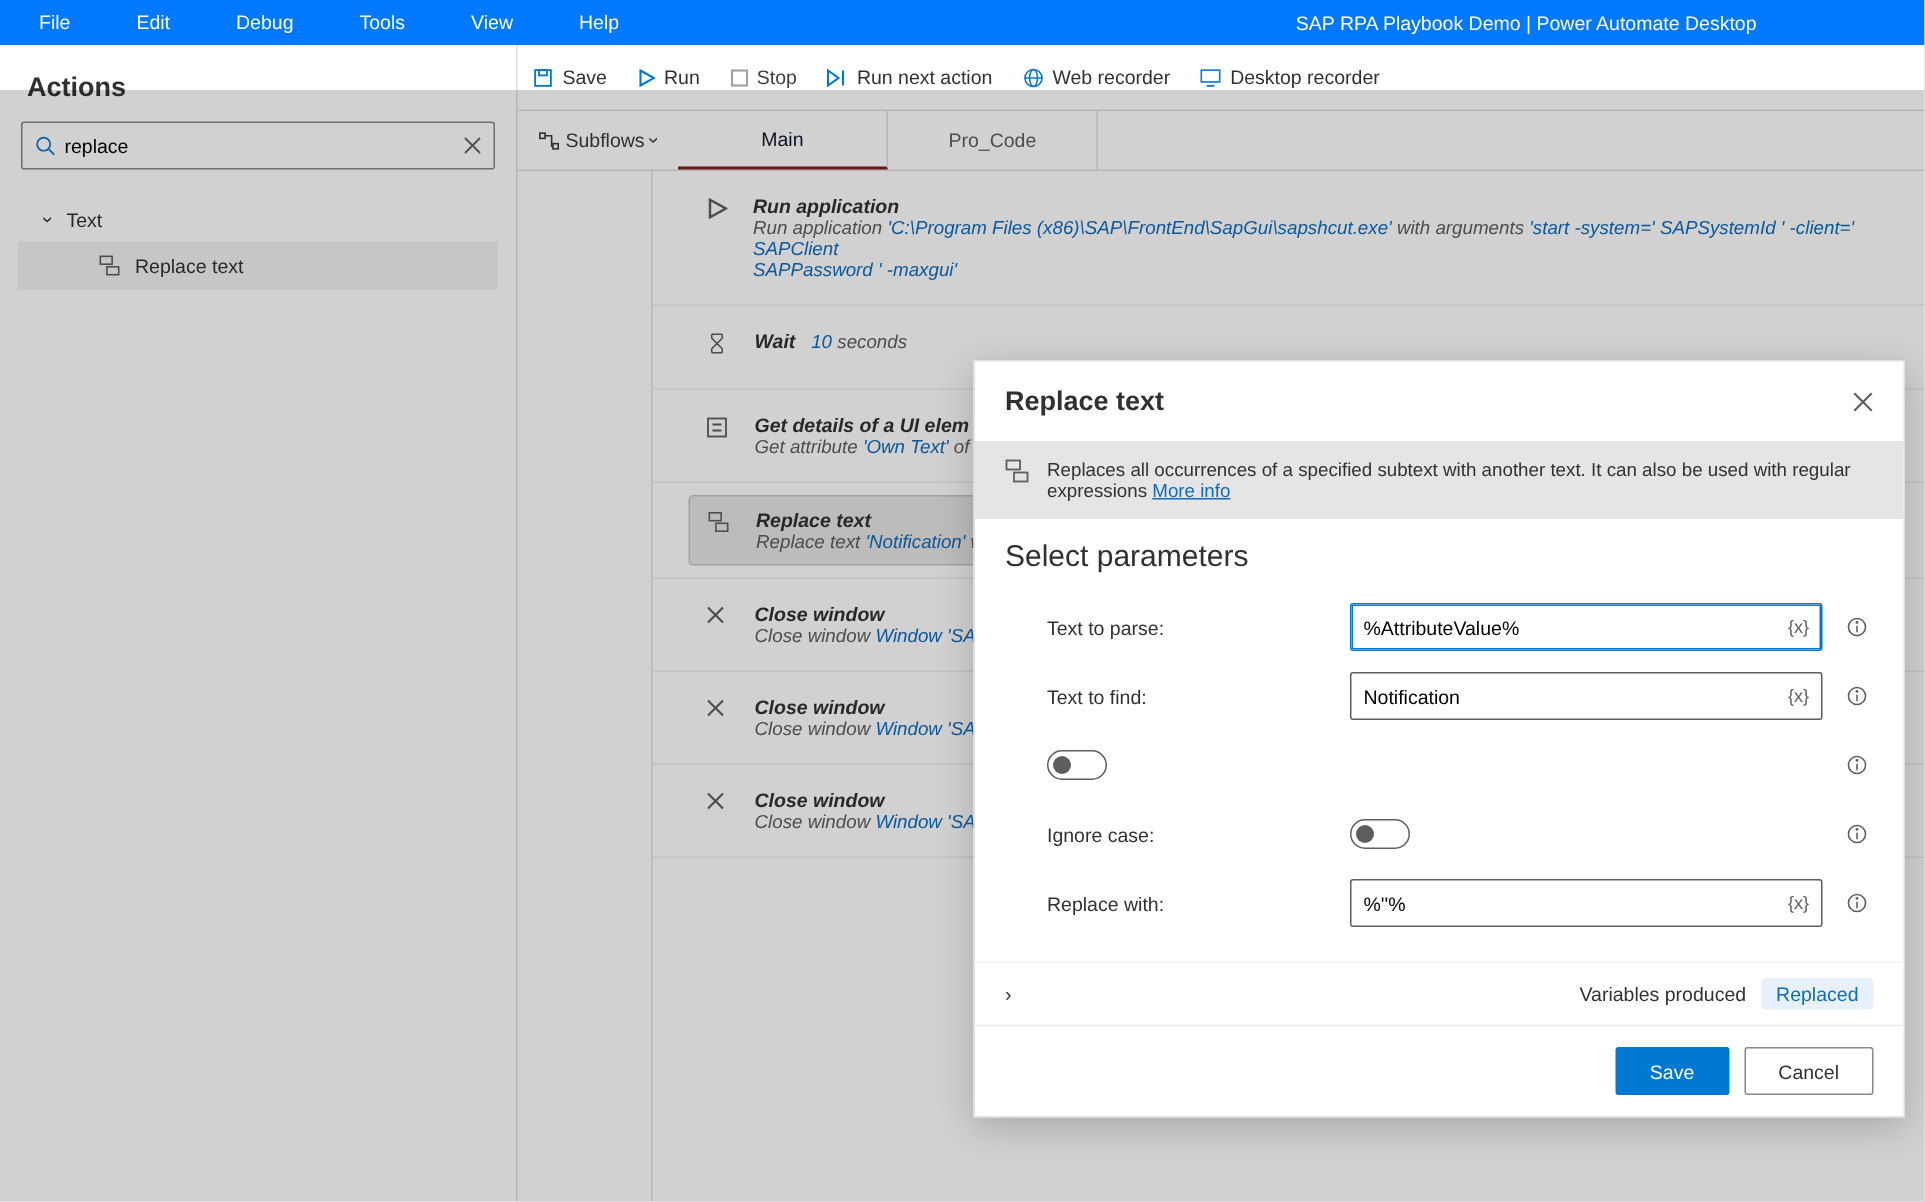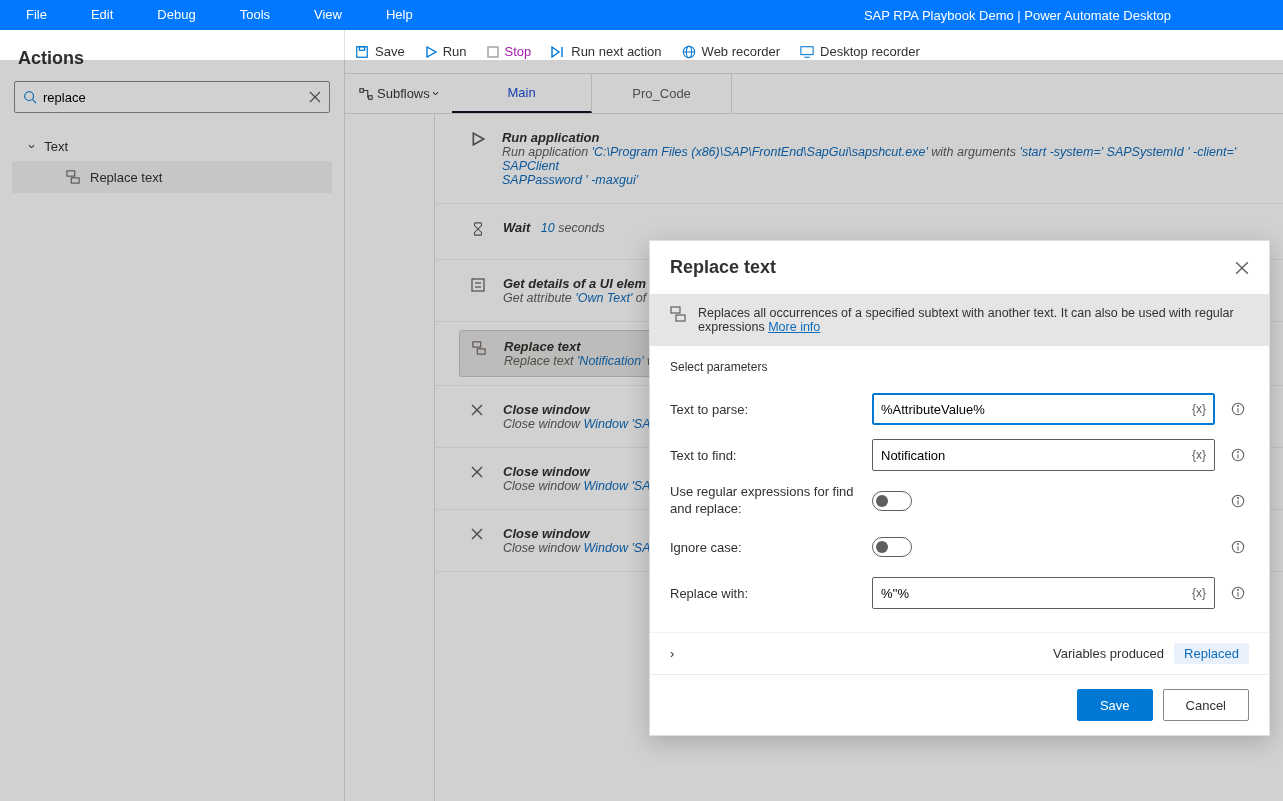--- a/index.html
+++ b/index.html
@@ -23,27 +23,27 @@
   .search { display: flex; align-items: center; border: 1px solid #8a8886; border-radius: 2px; height: 32px; padding: 0 8px; }
   .search input { border: none; outline: none; flex: 1; font-size: 13px; margin: 0 6px; background: transparent; }
   .tree { padding: 4px 12px; }
   .tree-cat { display: flex; align-items: center; height: 30px; padding: 0 18px; gap: 10px; }
   .tree-item { display: flex; align-items: center; height: 32px; padding: 0 18px 0 54px; gap: 10px; background: #f3f2f1; }
 
   
   .right { flex: 1; display: flex; flex-direction: column; min-height: 0; }
   .toolbar { height: 44px; border-bottom: 1px solid #e1dfdd; display: flex; align-items: center; padding: 0 10px; gap: 20px; }
   .tb-btn { display: flex; align-items: center; gap: 6px; color: #323130; }
-  .tb-btn.disabled { color: #a21caf; }
+  .tb-btn.disabled { color: #404040; }
   .tb-ico { color: #0078d4; display: inline-flex; }
 
   .tabs { height: 40px; border-bottom: 1px solid #e1dfdd; display: flex; align-items: stretch; }
   .subflows { display: flex; align-items: center; gap: 4px; padding: 0 14px; color: #3b3a39; }
   .tab { width: 140px; display: flex; align-items: center; justify-content: center; border-right: 1px solid #e1dfdd; color: #605e5c; }
-  .tab.active { border-bottom: 2px solid #0f172a; color: #1d4ed8; }
+  .tab.active { border-bottom: 2px solid #7f1d1d; color: #0f172a; }
 
   .flow-area { flex: 1; display: flex; min-height: 0; }
   .gutter { width: 90px; border-right: 1px solid #e1dfdd; }
   .steps { flex: 1; overflow: hidden; }
   .step { display: flex; border-bottom: 1px solid #efeeec; min-height: 56px; font-style: italic; }
   .step.selected .card { background: #e8e6e3; border: 1px solid #c8c6c4; }
   .row { position: relative; padding-left: 0; }
   .flow-area .steps { position: relative; }
   .card { margin: 8px 16px 8px 24px; padding: 8px 12px; border-radius: 3px; display: flex; gap: 12px; align-items: flex-start; }
   .card-ico { width: 20px; color: #605e5c; padding-top: 2px; }
@@ -51,22 +51,22 @@
   .card-sub { color: #605e5c; font-size: 12.5px; }
   .card-sub .hl { color: #0f6cbd; }
 
   
   .overlay { position: absolute; inset: 30px 0 0 0; background: rgba(0,0,0,0.18); }
   .modal { position: absolute; left: 649px; top: 210px; width: 621px; background: #fff; box-shadow: 0 6px 24px rgba(0,0,0,0.2); border: 1px solid #e1dfdd; }
   .modal-h { display: flex; align-items: center; justify-content: space-between; padding: 16px 20px; }
   .modal-h h2 { font-size: 18px; font-weight: 600; }
   .info-bar { background: #e5e5e5; padding: 12px 20px; display: flex; gap: 12px; font-size: 12.5px; color: #323130; }
   .info-bar a { color: #0f6cbd; text-decoration: underline; }
-  .section-title { padding: 14px 20px 8px; font-size: 12px; }
-  .params { padding: 4px 20px 10px; }
+  .section-title { padding: 14px 20px 8px; font-size: 20px; }
+  .params { padding: 4px 20px 10px; margin-left: 28px; }
   .param { display: flex; align-items: center; min-height: 46px; gap: 12px; }
   .param-label { width: 190px; color: #323130; font-size: 13px; }
   .param-input { flex: 1; display: flex; align-items: center; border: 1px solid #605e5c; border-radius: 2px; height: 32px; padding: 0 8px; }
   .param-input.focus { border-color: #0078d4; box-shadow: inset 0 0 0 1px #0078d4; }
   .param-input input { border: none; outline: none; flex: 1; font-size: 13px; background: transparent; }
   .fx { color: #605e5c; font-size: 12px; }
   .info-ico { width: 22px; display: flex; justify-content: center; color: #605e5c; }
   .toggle { width: 40px; height: 20px; border: 1px solid #605e5c; border-radius: 10px; position: relative; }
   .toggle::after { content: ""; position: absolute; width: 12px; height: 12px; background: #605e5c; border-radius: 50%; top: 3px; left: 3px; }
   .vars { padding: 10px 20px; display: flex; align-items: center; gap: 10px; border-top: 1px solid #f3f2f1; margin-top: 6px;}
@@ -374,21 +374,20 @@
         </div>
         <div class="info-ico">
             <svg width="14" height="14" viewBox="0 0 16 16" fill="none" stroke="#605e5c" stroke-width="1.2">
               <circle cx="8" cy="8" r="6.5"></circle>
               <line x1="8" y1="7" x2="8" y2="12"></line>
               <circle cx="8" cy="4.5" r="0.5" fill="#605e5c"></circle>
             </svg>
           </div>
       </div>
       <div class="param">
-        <div class="param-label" style="line-height:1.3">Use regular expressions for find and replace:</div>
         <div style="flex:1">
             <div class="toggle"></div>
           </div>
         <div class="info-ico">
             <svg width="14" height="14" viewBox="0 0 16 16" fill="none" stroke="#605e5c" stroke-width="1.2">
               <circle cx="8" cy="8" r="6.5"></circle>
               <line x1="8" y1="7" x2="8" y2="12"></line>
               <circle cx="8" cy="4.5" r="0.5" fill="#605e5c"></circle>
             </svg>
           </div>

